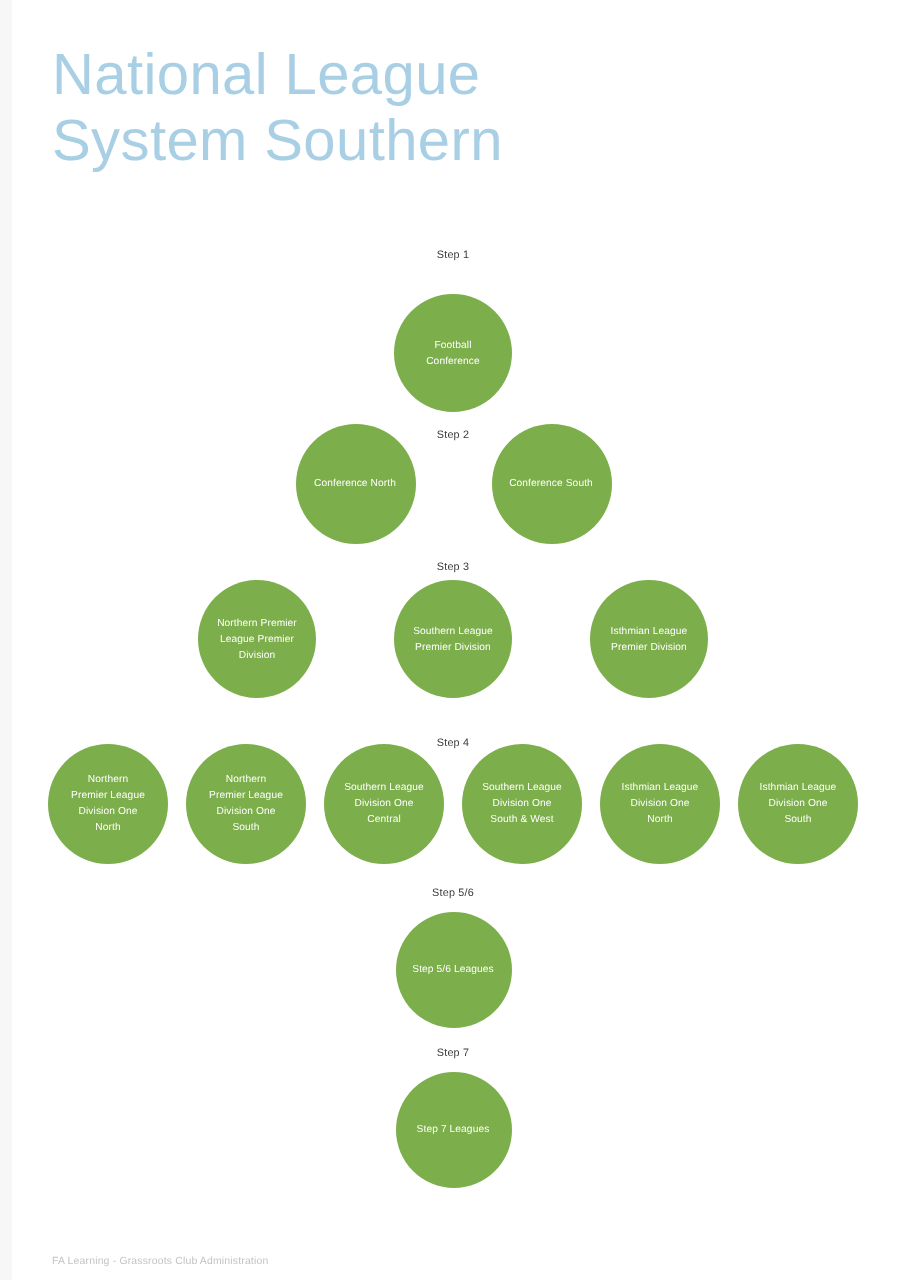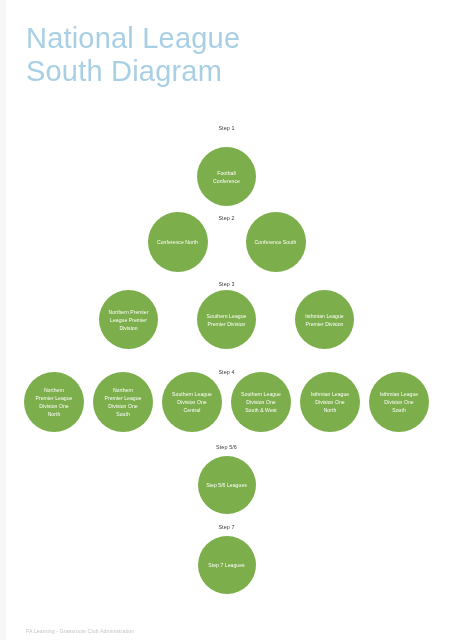--- a/index.html
+++ b/index.html
@@ -117,21 +117,21 @@
   }
 </style>
 </head>
 <body>
 
 <div class="page">
 
   <div class="edge-strip"></div>
 
   <div class="title">National League
-South Diagram</div>
+System Southern</div>
 
   <div class="diagram">
 
     <div class="step-row row-s1" style="top:0;">
       <div class="step-label" style="top:125px;">Step 1</div>
       <div class="circles" style="top:147px;">
         <div class="node">
           <span>Football
 Conference</span>
         </div>

